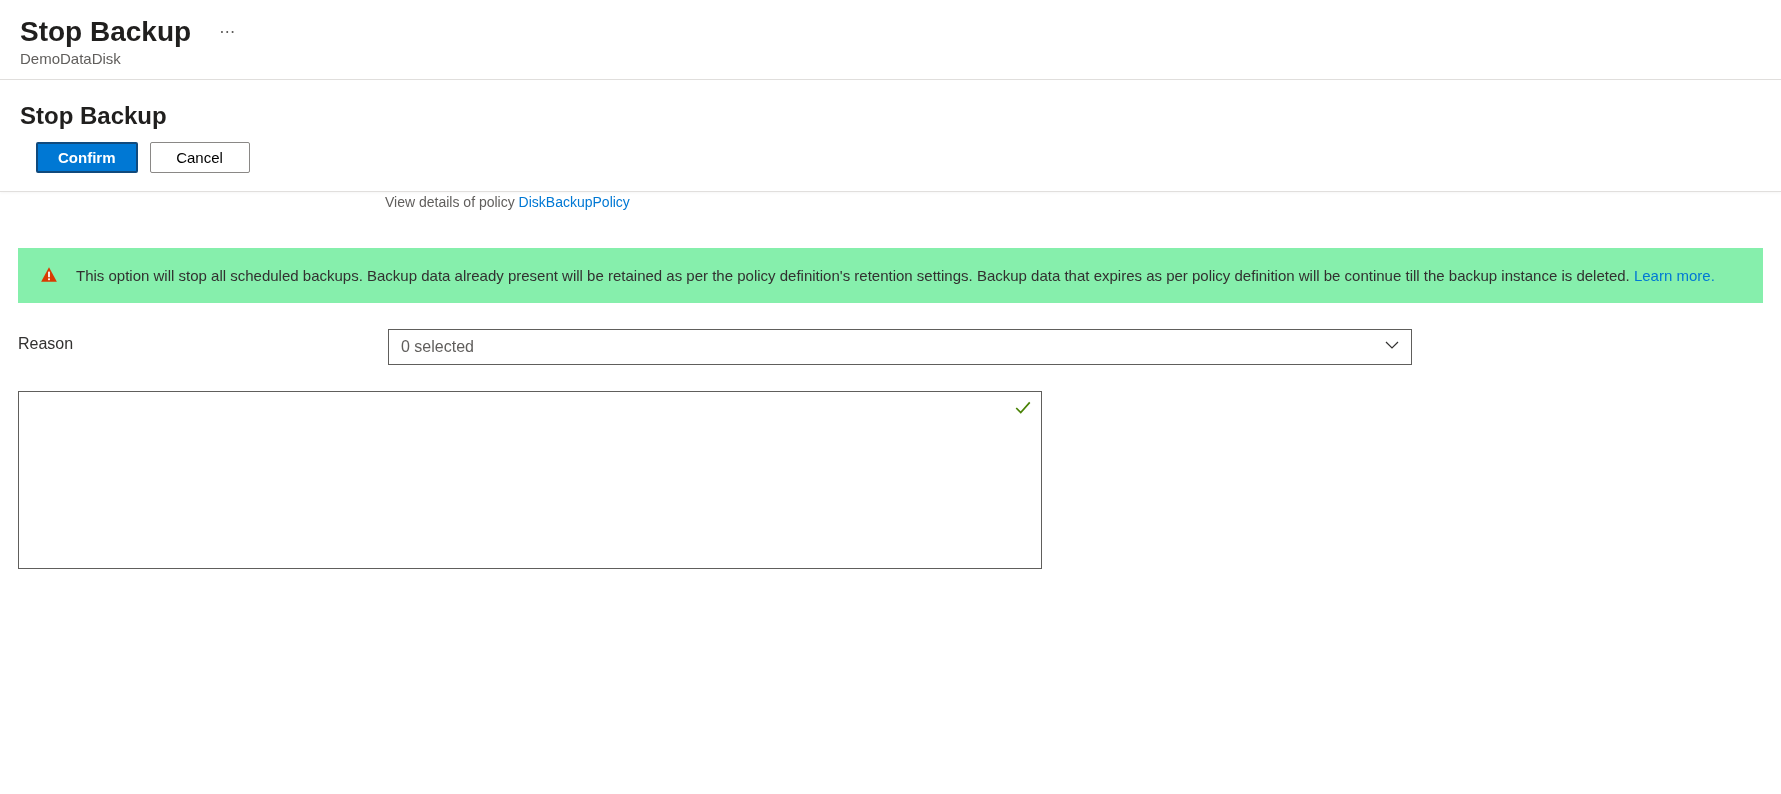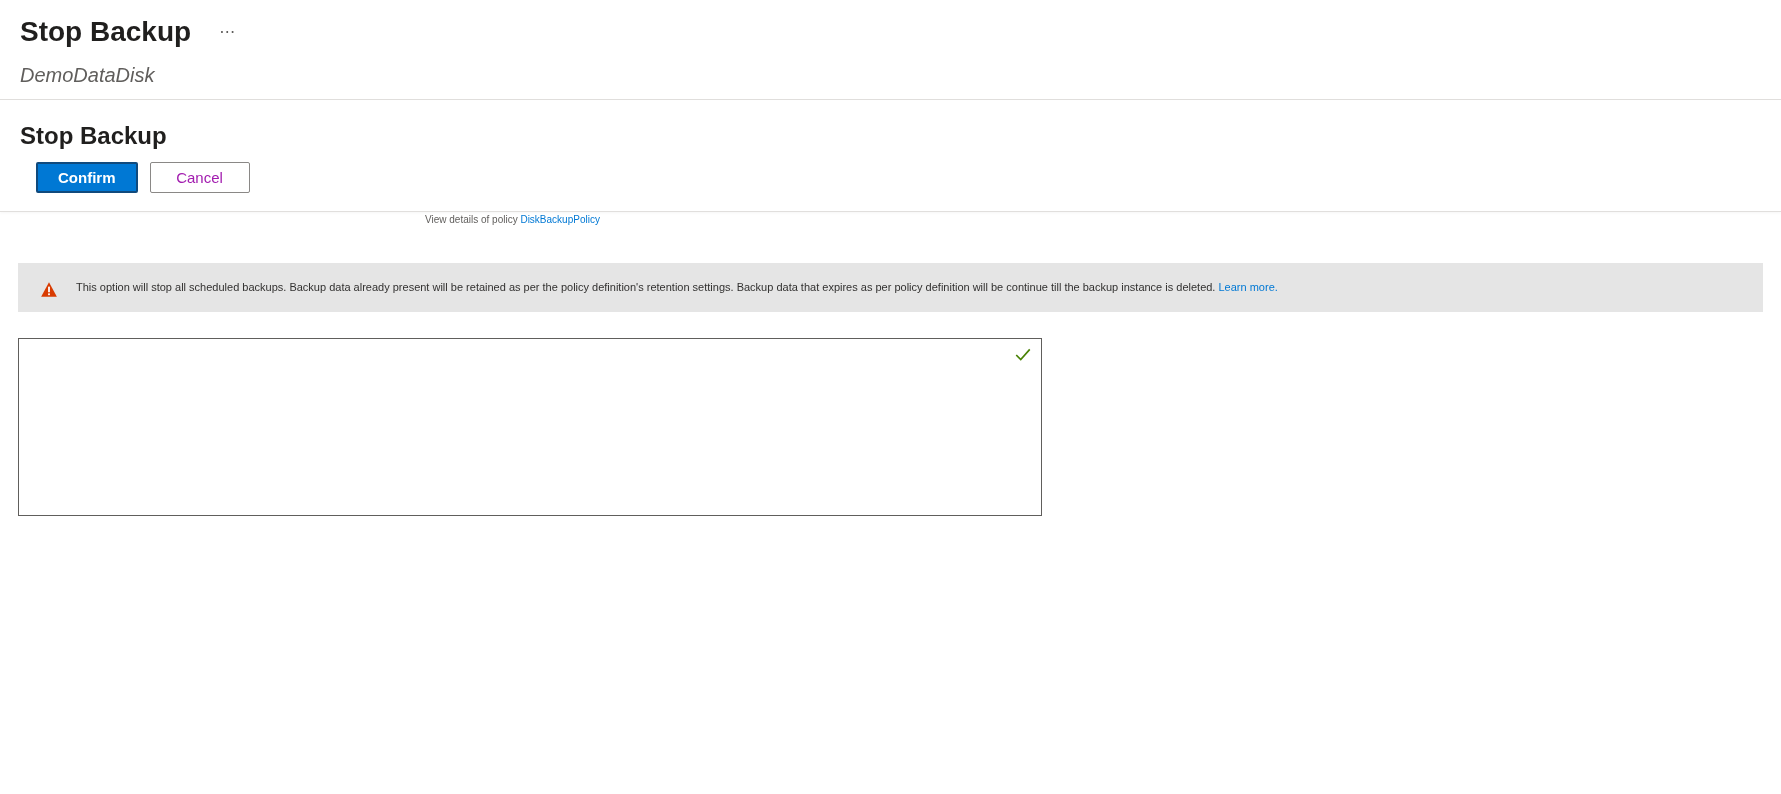--- a/index.html
+++ b/index.html
@@ -34,24 +34,23 @@
       background: none;
       border: none;
       cursor: pointer;
       padding: 4px 8px;
       color: #605e5c;
       font-size: 16px;
       letter-spacing: 2px;
       line-height: 1;
     }
     .blade-subtitle {
-      font-size: 20px;
-      color: #605e5c;
-      margin-top: 16px;
-      font-style: italic;
+      font-size: 15px;
+      color: #605e5c;
+      margin-top: 2px;
     }
     .confirm-panel {
       padding: 22px 20px 18px 20px;
       border-bottom: 1px solid #e1dfdd;
       box-shadow: 0 1px 3px rgba(0,0,0,0.04);
       background: #ffffff;
       position: relative;
       z-index: 2;
     }
     .panel-title {
@@ -81,41 +80,40 @@
       min-width: 100px;
     }
     .btn-primary {
       background: #0078d4;
       color: #ffffff;
       border: 2px solid #104a7d;
       font-weight: 600;
       padding: 5px 20px;
     }
     .btn-secondary {
-      color: #a21caf;
+      color: #000000;
     }
     .scroll-area {
       padding: 0;
     }
     .policy-row {
       padding: 2px 0 8px 385px;
-      font-size: 10px;
-      color: #605e5c;
-      margin-left: 40px;
+      font-size: 14px;
+      color: #605e5c;
     }
     .link {
       color: #0078d4;
       cursor: pointer;
     }
     .warning-box {
-      background: #e5e5e5;
+      background: #86efac;
       margin: 30px 18px 26px 18px;
       padding: 16px 20px 16px 58px;
       position: relative;
-      font-size: 11px;
+      font-size: 15px;
       color: #323130;
       line-height: 1.55;
     }
     .warning-icon {
       position: absolute;
       left: 22px;
       top: 18px;
     }
     .warning-icon svg {
       display: block;
@@ -206,20 +204,33 @@
     <span class="warning-icon">
       <svg width="18" height="18" viewBox="0 0 16 16">
         <path fill="#d83b01" d="M8 1 L15 14 L1 14 Z"></path>
         <rect x="7.2" y="5" width="1.6" height="5" fill="#ffffff"></rect>
         <rect x="7.2" y="11" width="1.6" height="1.6" fill="#ffffff"></rect>
       </svg>
     </span>
     <span>This option will stop all scheduled backups. Backup data already present will be retained as per the policy definition's retention settings. Backup data that expires as per policy definition will be continue till the backup instance is deleted. </span><span class="link">Learn more.</span>
   </div>
 
+  <div class="form-row">
+    <div class="form-label">Reason</div>
+    <div class="form-control-wrap">
+      <div class="select-box">
+        <span>0 selected</span>
+        <span class="chevron-down">
+          <svg width="16" height="16" viewBox="0 0 16 16">
+            <path d="M2 5 L8 11 L14 5" stroke="#323130" stroke-width="1.2" fill="none"></path>
+          </svg>
+        </span>
+      </div>
+    </div>
+  </div>
 
   <div class="form-row">
     <div class="form-control-wrap">
       <textarea class="textarea-box" value="" style=""></textarea>
       <span class="check-icon">
         <svg width="18" height="18" viewBox="0 0 16 16">
           <path d="M2 8 L6 12 L14 3" stroke="#498205" stroke-width="1.5" fill="none"></path>
         </svg>
       </span>
     </div>

